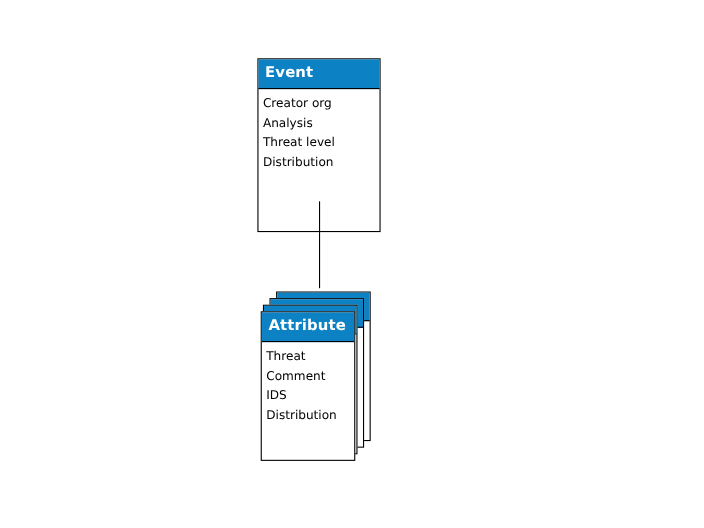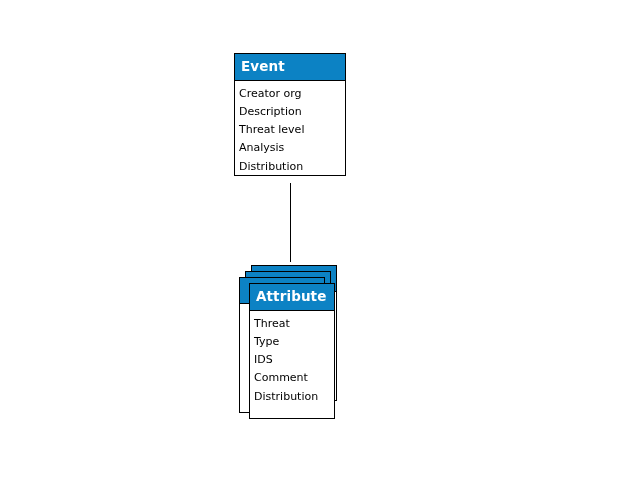--- a/index.html
+++ b/index.html
@@ -55,21 +55,21 @@
     line-height: 18.3px;
     color: #000000;
     white-space: nowrap;
   }
 
   
   #event-box {
     left: 234px;
     top: 53px;
     width: 112px;
-    height: 123px;
+    height: 158px;
   }
 
   
   #attribute-stack {
     position: absolute;
     left: 233px;
     top: 265px;
     width: 104px;
     height: 155px;
   }
@@ -89,21 +89,21 @@
     background: #0c82c4;
     border-bottom: 1.4px solid #000000;
     flex: 0 0 auto;
   }
 
   .stack-layer.l3 { left: 18px; top: 0px;  z-index: 1; }
   .stack-layer.l2 { left: 12px; top: 6px;  z-index: 2; }
   .stack-layer.l1 { left: 6px;  top: 12px; z-index: 3; }
 
   #attribute-box {
-    left: 16px;
+    left: 4px;
     top: 18px;
     width: 86px;
     height: 136px;
     z-index: 4;
   }
 
   
   #connector {
     position: absolute;
     left: 290px;
@@ -115,23 +115,22 @@
 </style>
 </head>
 <body>
 
 <div id="canvas">
 
   <div class="uml-box" id="event-box">
     <div class="uml-header">Event</div>
     <div class="uml-body">
       <div class="uml-row">Creator org</div>
-      <div class="uml-row">Description</div>
+      <div class="uml-row">Analysis</div>
       <div class="uml-row">Threat level</div>
-      <div class="uml-row">Analysis</div>
       <div class="uml-row">Distribution</div>
     </div>
   </div>
 
   <div id="connector"></div>
 
   <div id="attribute-stack">
 
     <div class="stack-layer l3">
       <div class="layer-head"></div>
@@ -140,22 +139,21 @@
       <div class="layer-head"></div>
     </div>
     <div class="stack-layer l1">
       <div class="layer-head"></div>
     </div>
 
     <div class="uml-box" id="attribute-box">
       <div class="uml-header">Attribute</div>
       <div class="uml-body">
         <div class="uml-row">Threat</div>
-        <div class="uml-row">Type</div>
+        <div class="uml-row">Comment</div>
         <div class="uml-row">IDS</div>
-        <div class="uml-row">Comment</div>
         <div class="uml-row">Distribution</div>
       </div>
     </div>
 
   </div>
 
 </div>
 
 </body></html>

